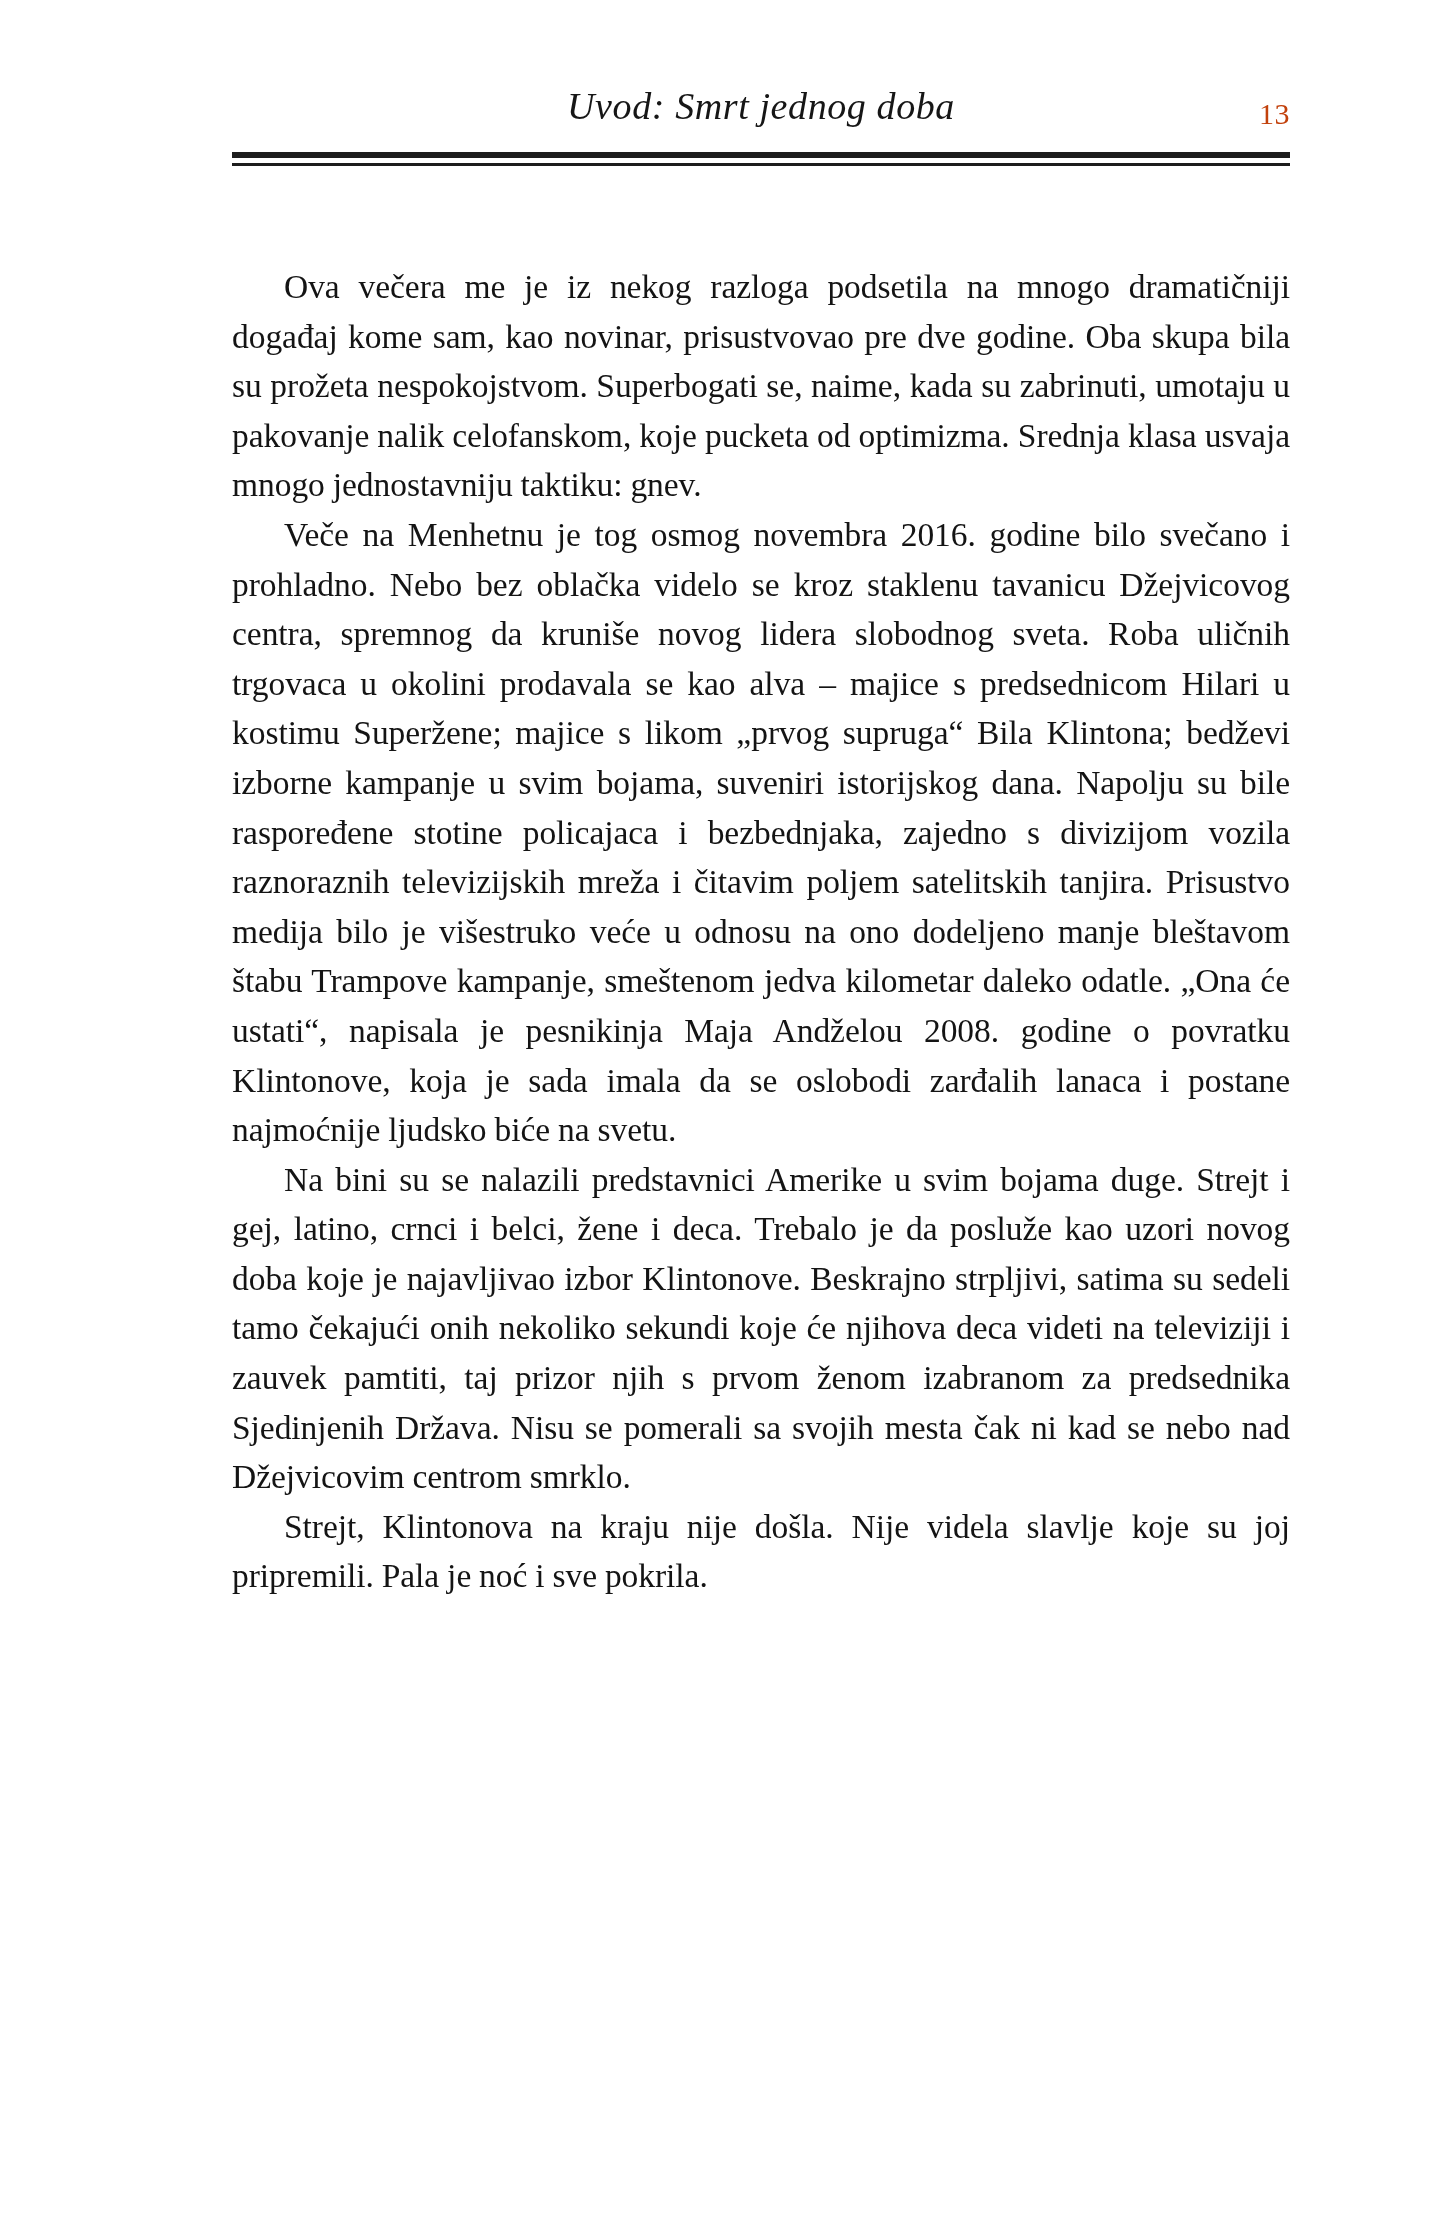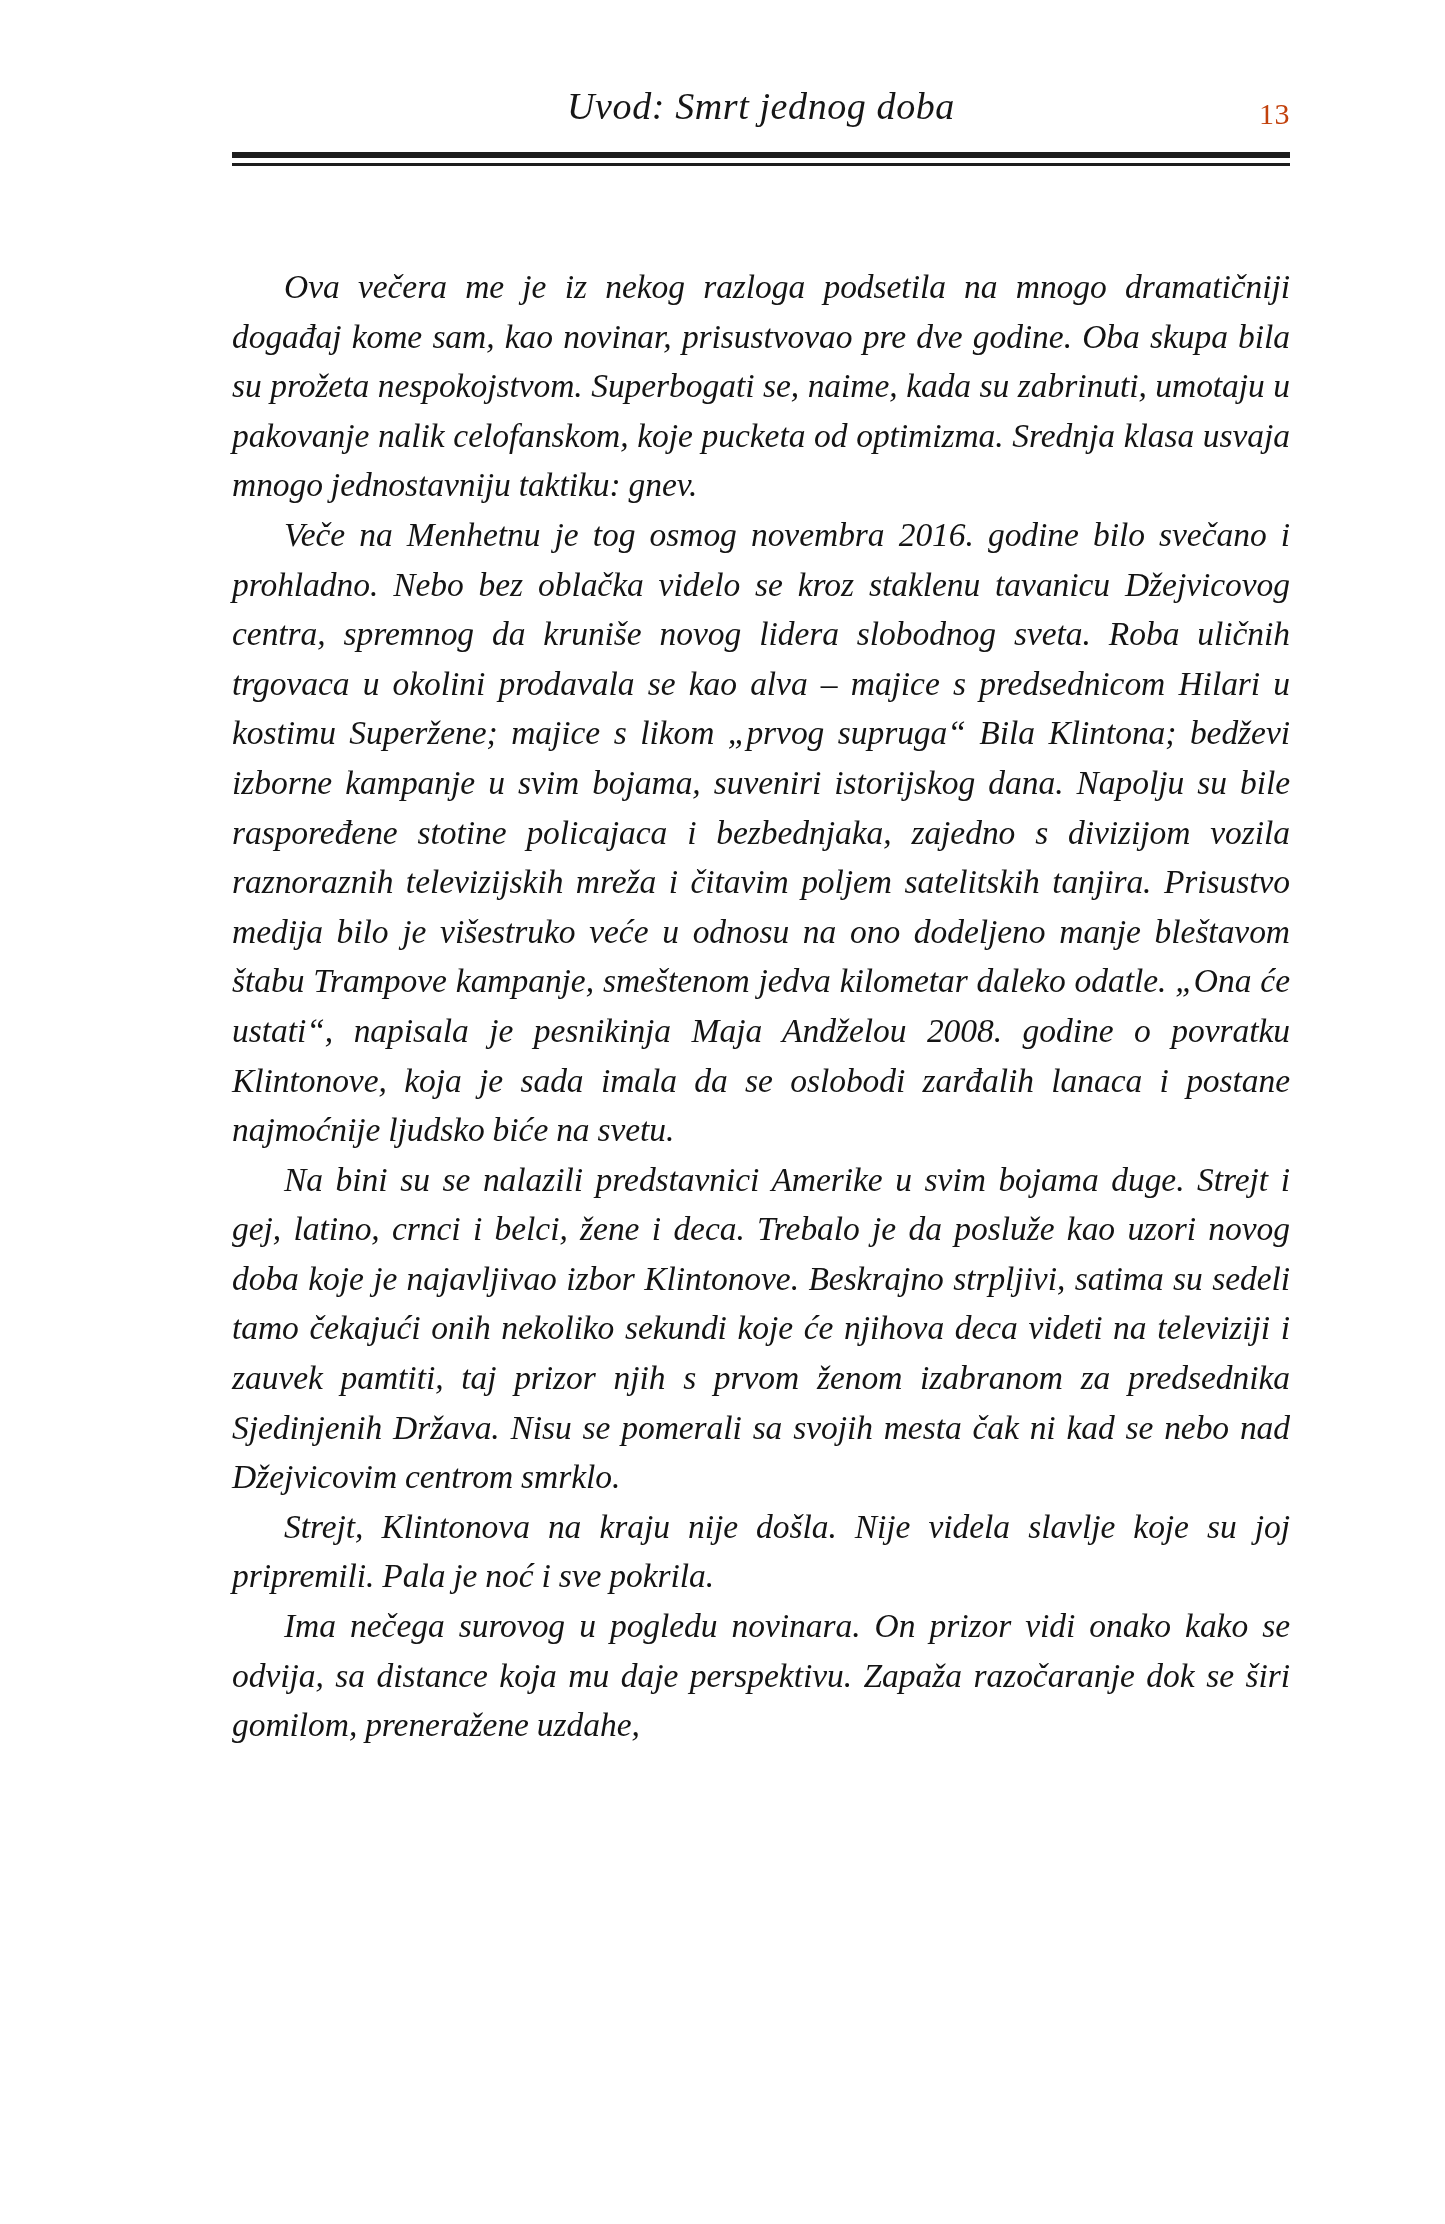--- a/index.html
+++ b/index.html
@@ -79,21 +79,20 @@
     background: #1d1d1d;
     width: 100%;
   }
 
   
   .body-block {
     position: absolute;
     left: 232px;
     top: 262px;
     width: 1058px;
-    font-style: italic;
   }
 
   .para {
     margin: 0;
     text-align: justify;
     text-justify: inter-word;
     font-size: 33.5px;
     line-height: 49.6px;
     text-indent: 52px;
     color: #141414;
@@ -121,16 +120,15 @@
     <div class="rule-thick"></div>
     <div class="rule-gap"></div>
     <div class="rule-thin"></div>
   </div>
 
   <div class="body-block">
     <p class="para">Ova večera me je iz nekog razloga podsetila na mnogo dramatičniji događaj kome sam, kao novinar, prisustvovao pre dve godine. Oba skupa bila su prožeta nespokojstvom. Superbogati se, naime, kada su zabrinuti, umotaju u pakovanje nalik celofanskom, koje pucketa od optimizma. Srednja klasa usvaja mnogo jednostavniju taktiku: gnev.</p>
     <p class="para">Veče na Menhetnu je tog osmog novembra 2016. godine bilo svečano i prohladno. Nebo bez oblačka videlo se kroz staklenu tavanicu Džejvicovog centra, spremnog da kruniše novog lidera slobodnog sveta. Roba uličnih trgovaca u okolini prodavala se kao alva – majice s predsednicom Hilari u kostimu Superžene; majice s likom „prvog supruga“ Bila Klintona; bedževi izborne kampanje u svim bojama, suveniri istorijskog dana. Napolju su bile raspoređene stotine policajaca i bezbednjaka, zajedno s divizijom vozila raznoraznih televizijskih mreža i čitavim poljem satelitskih tanjira. Prisustvo medija bilo je višestruko veće u odnosu na ono dodeljeno manje bleštavom štabu Trampove kampanje, smeštenom jedva kilometar daleko odatle. „Ona će ustati“, napisala je pesnikinja Maja Andželou 2008. godine o povratku Klintonove, koja je sada imala da se oslobodi zarđalih lanaca i postane najmoćnije ljudsko biće na svetu.</p>
     <p class="para">Na bini su se nalazili predstavnici Amerike u svim bojama duge. Strejt i gej, latino, crnci i belci, žene i deca. Trebalo je da posluže kao uzori novog doba koje je najavljivao izbor Klintonove. Beskrajno strpljivi, satima su sedeli tamo čekajući onih nekoliko sekundi koje će njihova deca videti na televiziji i zauvek pamtiti, taj prizor njih s prvom ženom izabranom za predsednika Sjedinjenih Država. Nisu se pomerali sa svojih mesta čak ni kad se nebo nad Džejvicovim centrom smrklo.</p>
     <p class="para">Strejt, Klintonova na kraju nije došla. Nije videla slavlje koje su joj pripremili. Pala je noć i sve pokrila.</p>
-    <p class="para last">Ima nečega surovog u pogledu novinara. On prizor vidi onako kako se odvija, sa distance koja mu daje perspektivu. Zapaža razočaranje dok se širi gomilom, preneražene uzdahe,</p>
   </div>
 
 </div>
 
 </body></html>

